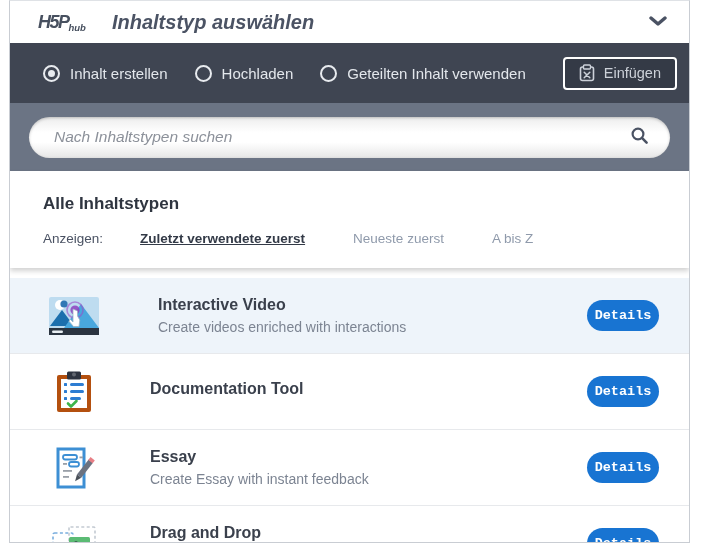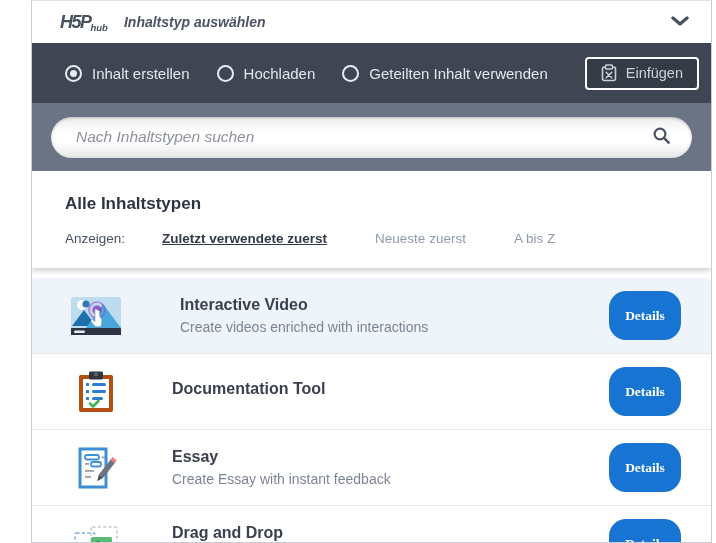--- a/index.html
+++ b/index.html
@@ -1,26 +1,26 @@
 <!DOCTYPE html>
 <html><head>
 <meta charset="utf-8">
 <style>
   * { margin:0; padding:0; box-sizing:border-box; }
   html,body { width:716px; height:543px; background:#ffffff; overflow:hidden;
               font-family:"Liberation Sans", sans-serif; }
 
-  .modal { position:absolute; left:31px; top:0; width:681px; height:543px;
+  .modal { position:absolute; left:9px; top:0; width:681px; height:543px;
            border:1px solid #c9cdd3; border-top:1px solid #dfe2e6; background:#0f766e; overflow:hidden; }
 
   
   .hub-header { height:42px; background:#fff; display:flex; align-items:center; padding:0 18px 0 28px; }
   .logo { font-style:italic; font-weight:bold; font-size:18px; color:#47505f; letter-spacing:-1.5px; white-space:nowrap; }
   .logo .sub { font-size:9.5px; letter-spacing:0; vertical-align:-3px; font-weight:bold; }
-  .hub-title { margin-left:16px; font-style:italic; font-size:14px; font-weight:600; color:#4b5364; }
+  .hub-title { margin-left:26px; font-style:italic; font-size:20px; font-weight:600; color:#4b5364; }
   .panel-toggle { margin-left:auto; background:none; border:none; cursor:pointer; padding:4px; }
 
   
   .mode-bar { height:60px; background:#3f4552; display:flex; align-items:center; padding:0 12px 0 33px; }
   .mode-option { display:flex; align-items:center; cursor:pointer; }
   .mode-option + .mode-option { margin-left:27px; }
   .radio { width:17px; height:17px; border:2px solid #e8ebef; border-radius:50%; flex:0 0 auto;
            display:flex; align-items:center; justify-content:center; }
   .radio.selected::after { content:""; width:7px; height:7px; background:#e8ebef; border-radius:50%; }
   .mode-label { margin-left:10px; font-size:15px; color:#e3e7ec; white-space:nowrap; }
@@ -51,23 +51,23 @@
   
   .type-list { padding-top:10px; background:#fff; }
   .type-row { display:flex; align-items:center; height:76px; padding:0 30px 0 38px;
               border-bottom:1px solid #e7e9ec; background:#fff; cursor:pointer; }
   .type-row.highlighted { background:#eef4fa;gap:8px; }
   .type-icon { width:52px; height:42px; margin-right:50px; flex:0 0 auto; display:flex;
                align-items:center; justify-content:center; }
   .type-text { flex:1; min-width:0; }
   .type-title { font-size:16px; font-weight:600; color:#3a404c; margin-bottom:5px; }
   .type-desc { font-size:14px; color:#7c8492; }
-  .details-btn { width:72px; height:49px; border:none; border-radius:17px; background:#1874d2;
+  .details-btn { width:72px; height:31px; border:none; border-radius:17px; background:#1874d2;
                  color:#fff; font-weight:bold; font-size:13.5px; cursor:pointer;
-                 font-family:Liberation Serif, serif; flex:0 0 auto; }
+                 font-family:Liberation Mono, monospace; flex:0 0 auto; }
 </style>
 </head>
 <body>
 
 <div class="modal">
 
   <div class="hub-header">
     <span class="logo"><span>H5P</span><span class="sub">hub</span></span>
     <span class="hub-title">Inhaltstyp auswählen</span>
     <button class="panel-toggle">

